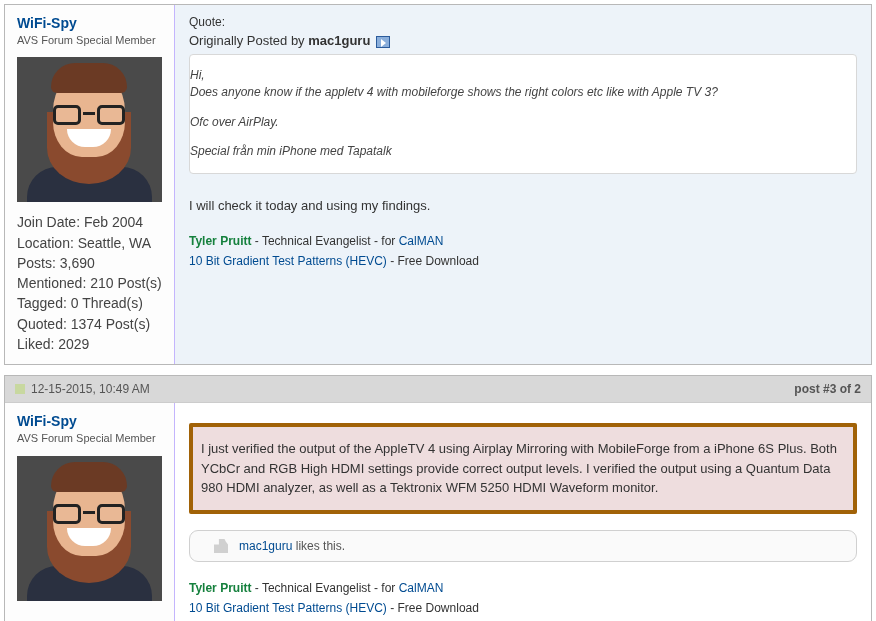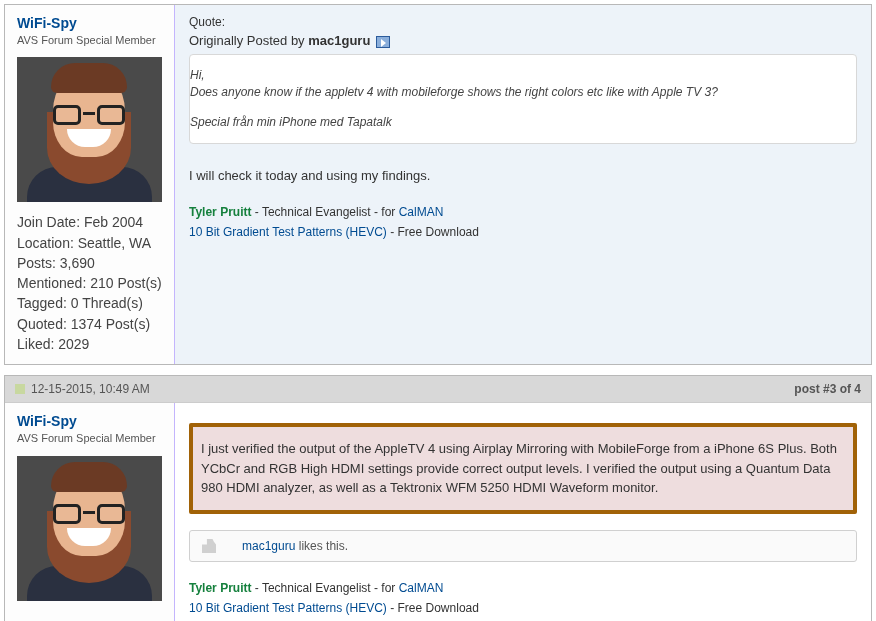--- a/index.html
+++ b/index.html
@@ -124,26 +124,26 @@
     line-height:1.5;
   }
   .reply-text.highlighted {
     background: #eeddde;
     border:4px solid #a16207;
     padding: 12px 8px;
     border-radius: 2px;
   }
   .likes-bar {
     border:1px solid #d0d0d0;
-    border-radius: 3px;
-    padding: 8px 12px;
+    border-radius: 9px;
+    padding: 8px 24px;
     margin: 10px 0 16px;
     display:flex;
     align-items:center;
-    gap:26px;
+    gap:11px;
     color:#555;
     font-size: 12px;
     background: #fafafa;
   }
   .thumb-icon {
     width:14px; height:14px; display:inline-block;
     background:#d0d0d0;
     clip-path: polygon(0 40%, 35% 40%, 35% 0, 75% 0, 85% 20%, 100% 40%, 100% 100%, 0 100%);
   }
   .sig {
@@ -187,20 +187,21 @@
     <div class="content-col">
       <div class="quote-wrap">
         <div class="quote-label">Quote:</div>
         <div class="quote-origin">
           <span>Originally Posted by </span><b>mac1guru</b>
           <span class="view-post-icon"></span>
         </div>
         <div class="quote-box">
           <p><span>Hi,</span><br>
           <span>Does anyone know if the appletv 4 with mobileforge shows the right colors etc like with Apple TV 3?</span></p>
+          <p>Ofc over AirPlay.</p>
           <p>Special från min iPhone med Tapatalk</p>
         </div>
       </div>
       <div class="reply-text">I will check it today and using my findings.</div>
       <div class="sig">
         <div>
           <b>Tyler Pruitt</b><span> - Technical Evangelist - for </span><a>CalMAN</a>
         </div>
         <div>
           <a>10 Bit Gradient Test Patterns (HEVC)</a><span> - Free Download</span>
@@ -209,21 +210,21 @@
     </div>
   </div>
 </div>
 
 <div class="post">
   <div class="post-header">
     <span class="post-date">
       <span class="date-dot"></span>
       <span>12-15-2015, 10:49 AM</span>
     </span>
-    <span class="post-num">post #3 of 4</span>
+    <span class="post-num">post #3 of 2</span>
   </div>
   <div class="post-body">
     <div class="user-col">
       <div class="username">WiFi-Spy</div>
       <div class="user-rank">AVS Forum Special Member</div>
       <div class="avatar">
         <div class="shirt"></div>
           <div class="beard"></div>
           <div class="face"></div>
           <div class="hair"></div>

